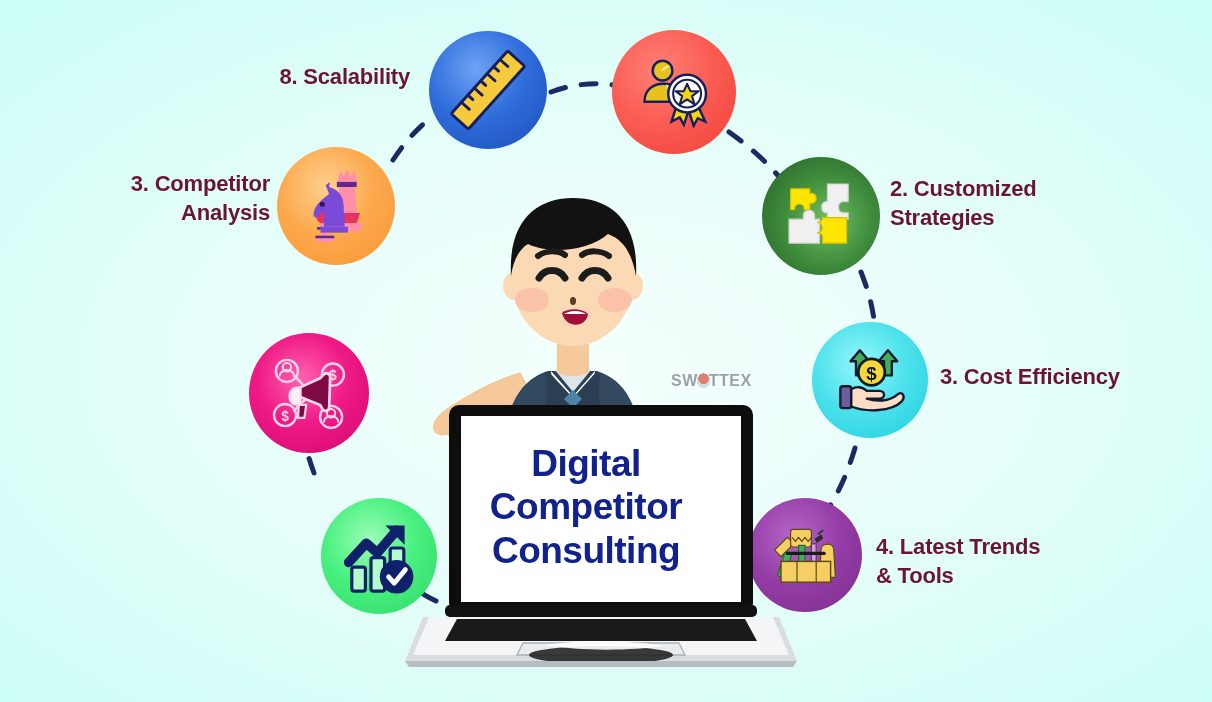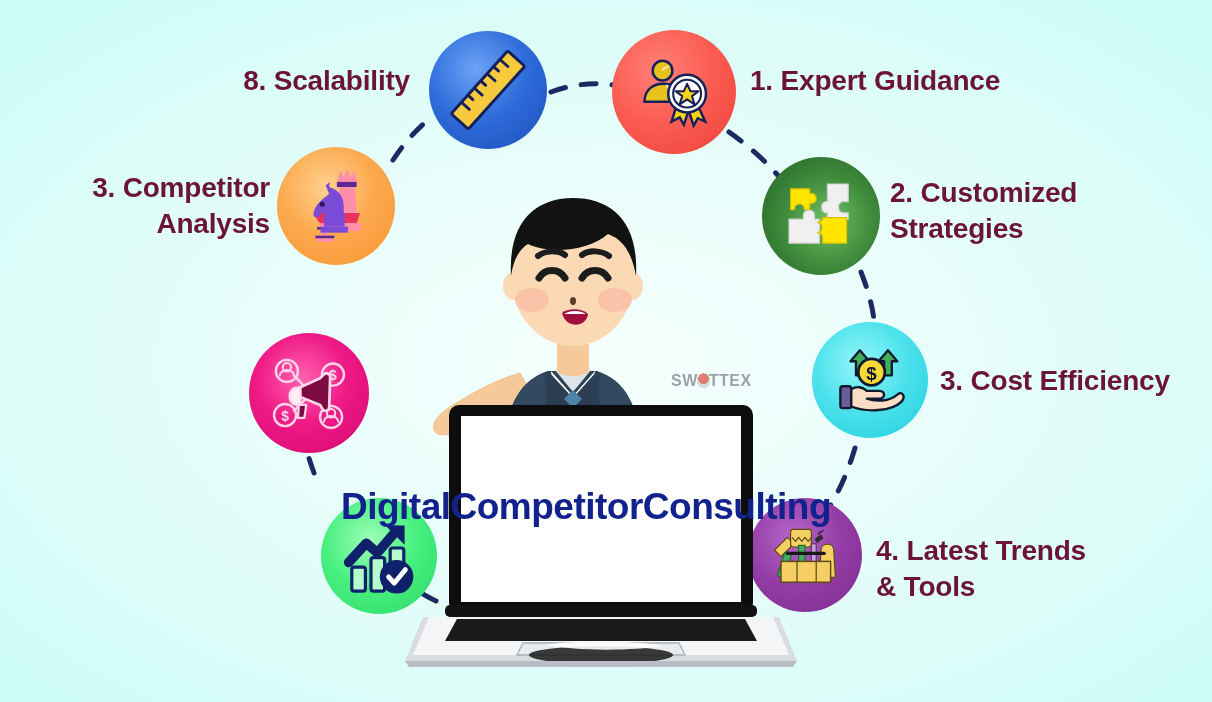--- a/index.html
+++ b/index.html
@@ -19,36 +19,36 @@
 
   
   .node{position:absolute;border-radius:50%;display:flex;align-items:center;justify-content:center;}
   .node svg{display:block;}
 
   
   .label{
     position:absolute;
     color:#6b1438;
     font-weight:bold;
-    font-size:28px;
+    font-size:22px;
     line-height:1.3;
     letter-spacing:-0.2px;
     white-space:pre-line;
   }
   .label.right{text-align:left;}
   .label.left{text-align:right;}
 
   
   #person{position:absolute;left:392px;top:158px;width:330px;height:300px;}
 
   
   #laptop{position:absolute;left:405px;top:405px;width:392px;height:265px;}
   #screenText{
     position:absolute;left:452px;top:420px;width:268px;height:174px;
-    display:flex;flex-direction:row;align-items:center;justify-content:center;
+    display:flex;flex-direction:column;align-items:center;justify-content:center;
     color:#11228c;font-weight:bold;font-size:37px;line-height:1.18;text-align:center;
     letter-spacing:-0.5px;
   }
   #screenText span{display:block;}
 
   
   #watermark{
     position:absolute;left:671px;top:372px;
     font-size:16px;font-weight:bold;letter-spacing:0.5px;
     color:#8d9298;opacity:.85;
@@ -85,21 +85,20 @@
       <path d="M34 24 A12 12 0 0 1 46 18 L36 24 Z" fill="#fde9a0"></path>
       <path d="M14 62 C14 46 26 40 37 40 C48 40 60 46 60 62 Z" fill="#e8c21c" stroke="#13205c" stroke-width="3"></path>
       <path d="M40 41 C50 44 58 50 59 60 L47 60 Z" fill="#fdf0c4"></path>
       <path d="M54 64 L47 86 L57 81 L62 90 L70 66 Z" fill="#f5d316" stroke="#13205c" stroke-width="3"></path>
       <path d="M78 64 L88 86 L79 82 L74 91 L66 67 Z" fill="#f5d316" stroke="#13205c" stroke-width="3"></path>
       <circle cx="66" cy="52" r="23" fill="#fffdf5" stroke="#13205c" stroke-width="3"></circle>
       <circle cx="66" cy="52" r="17" fill="#fffdf5" stroke="#13205c" stroke-width="2.5"></circle>
       <path d="M66 40 L70 49 L80 49 L72 55 L75 65 L66 59 L57 65 L60 55 L52 49 L62 49 Z" fill="#f5d316" stroke="#13205c" stroke-width="2.5" stroke-linejoin="round"></path>
     </svg>
   </div>
-  <div class="label right" style="left:750px;top:63px;">1. Expert Guidance</div>
 
   <div class="node" style="left:762px;top:157px;width:118px;height:118px;
               background:radial-gradient(circle at 56% 54%, #6fc063 0%, #3f8c3c 48%, #255c26 100%);">
     <svg width="80" height="80" viewBox="0 0 100 100">
       <path d="M12 16 H36 V22 a6 6 0 0 1 8 6 a6 6 0 0 1-8 6 v8 h-7 a6 6 0 0 0-6-7 a6 6 0 0 0-6 7 H12 Z" fill="#ffe500" stroke="#d8c000" stroke-width="1.5"></path>
       <path d="M58 10 H84 v22 h-6 a6 6 0 0 0-6 7 a6 6 0 0 0 6 7 h6 v8 H58 v-8 a6 6 0 0 1-7-7 a6 6 0 0 1 7-7 Z" fill="#f0f0f0" stroke="#cfcfcf" stroke-width="1.5"></path>
       <path d="M10 54 h18 v-5 a6 6 0 0 1 7-6 a6 6 0 0 1 7 6 v5 h6 v30 H10 Z" fill="#f0f0f0" stroke="#cfcfcf" stroke-width="1.5"></path>
       <path d="M52 52 h30 v32 H52 v-7 a6 6 0 0 0-7-6 a6 6 0 0 0 0-13 a6 6 0 0 0 7-6 Z" fill="#ffe500" stroke="#d8c000" stroke-width="1.5"></path>
     </svg>
   </div>

